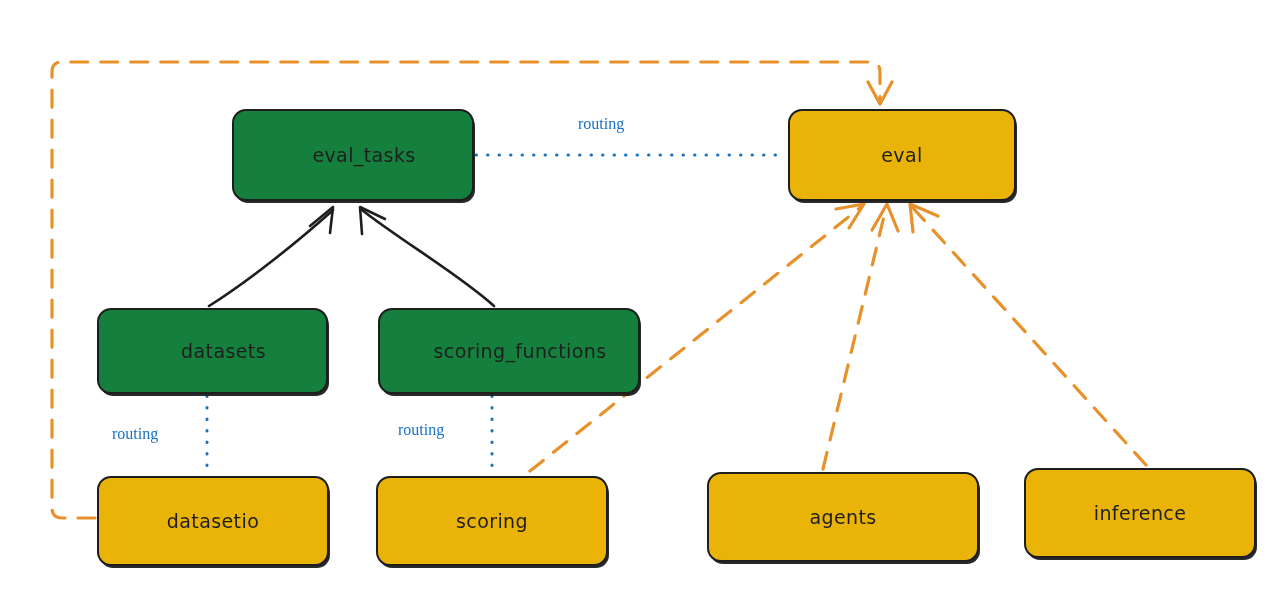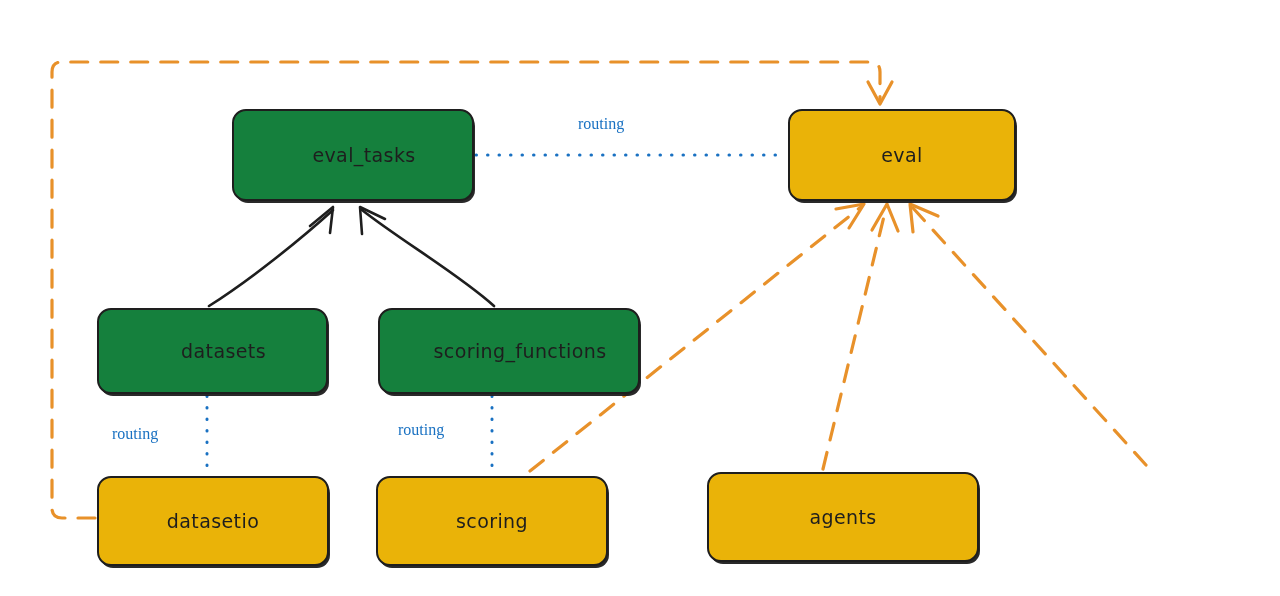--- a/index.html
+++ b/index.html
@@ -126,20 +126,23 @@
   </div>
 
   <div class="node green" style="left:376px; top:476px; width:232px; height:90px;">
     <span class="node-label">scoring</span>
   </div>
 
   <div class="node green" style="left:707px; top:472px; width:272px; height:90px;">
     <span class="node-label">agents</span>
   </div>
 
+  <div class="node green" style="left:1024px; top:468px; width:232px; height:90px;">
+    <span class="node-label">inference</span>
+  </div>
 
   <div class="edge-label" style="left:578px; top:115px;">routing</div>
 
   <div class="edge-label" style="left:112px; top:425px;">routing</div>
 
   <div class="edge-label" style="left:398px; top:421px;">routing</div>
 
 </div>
 
 </body></html>

